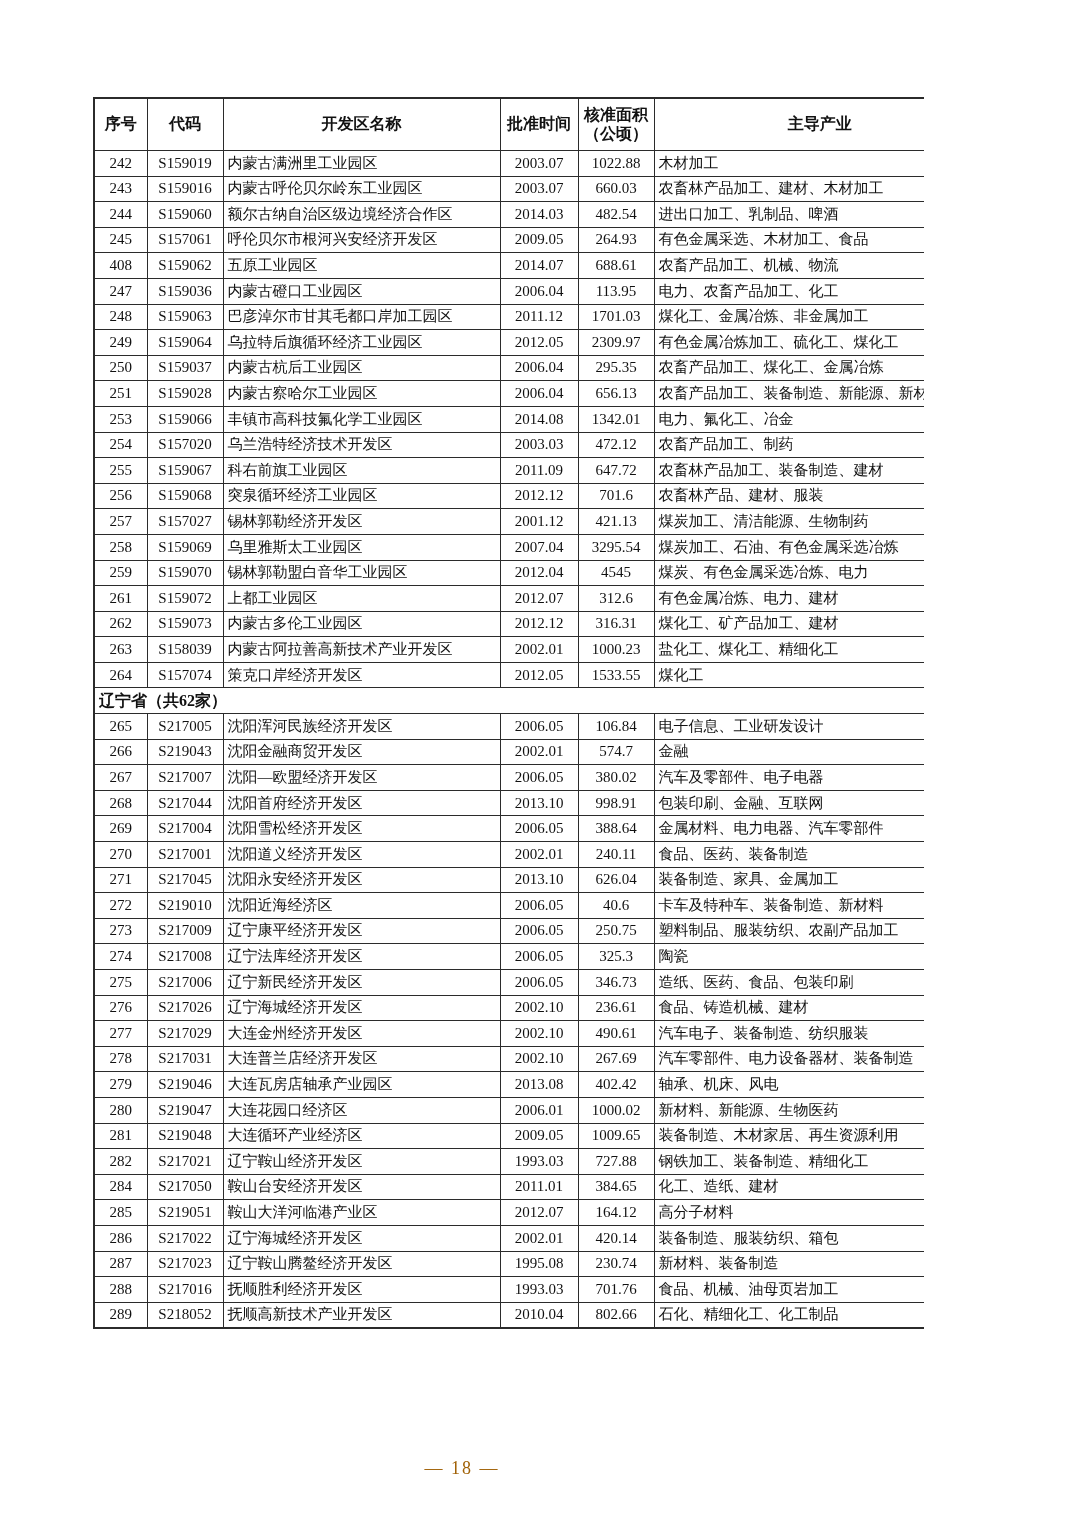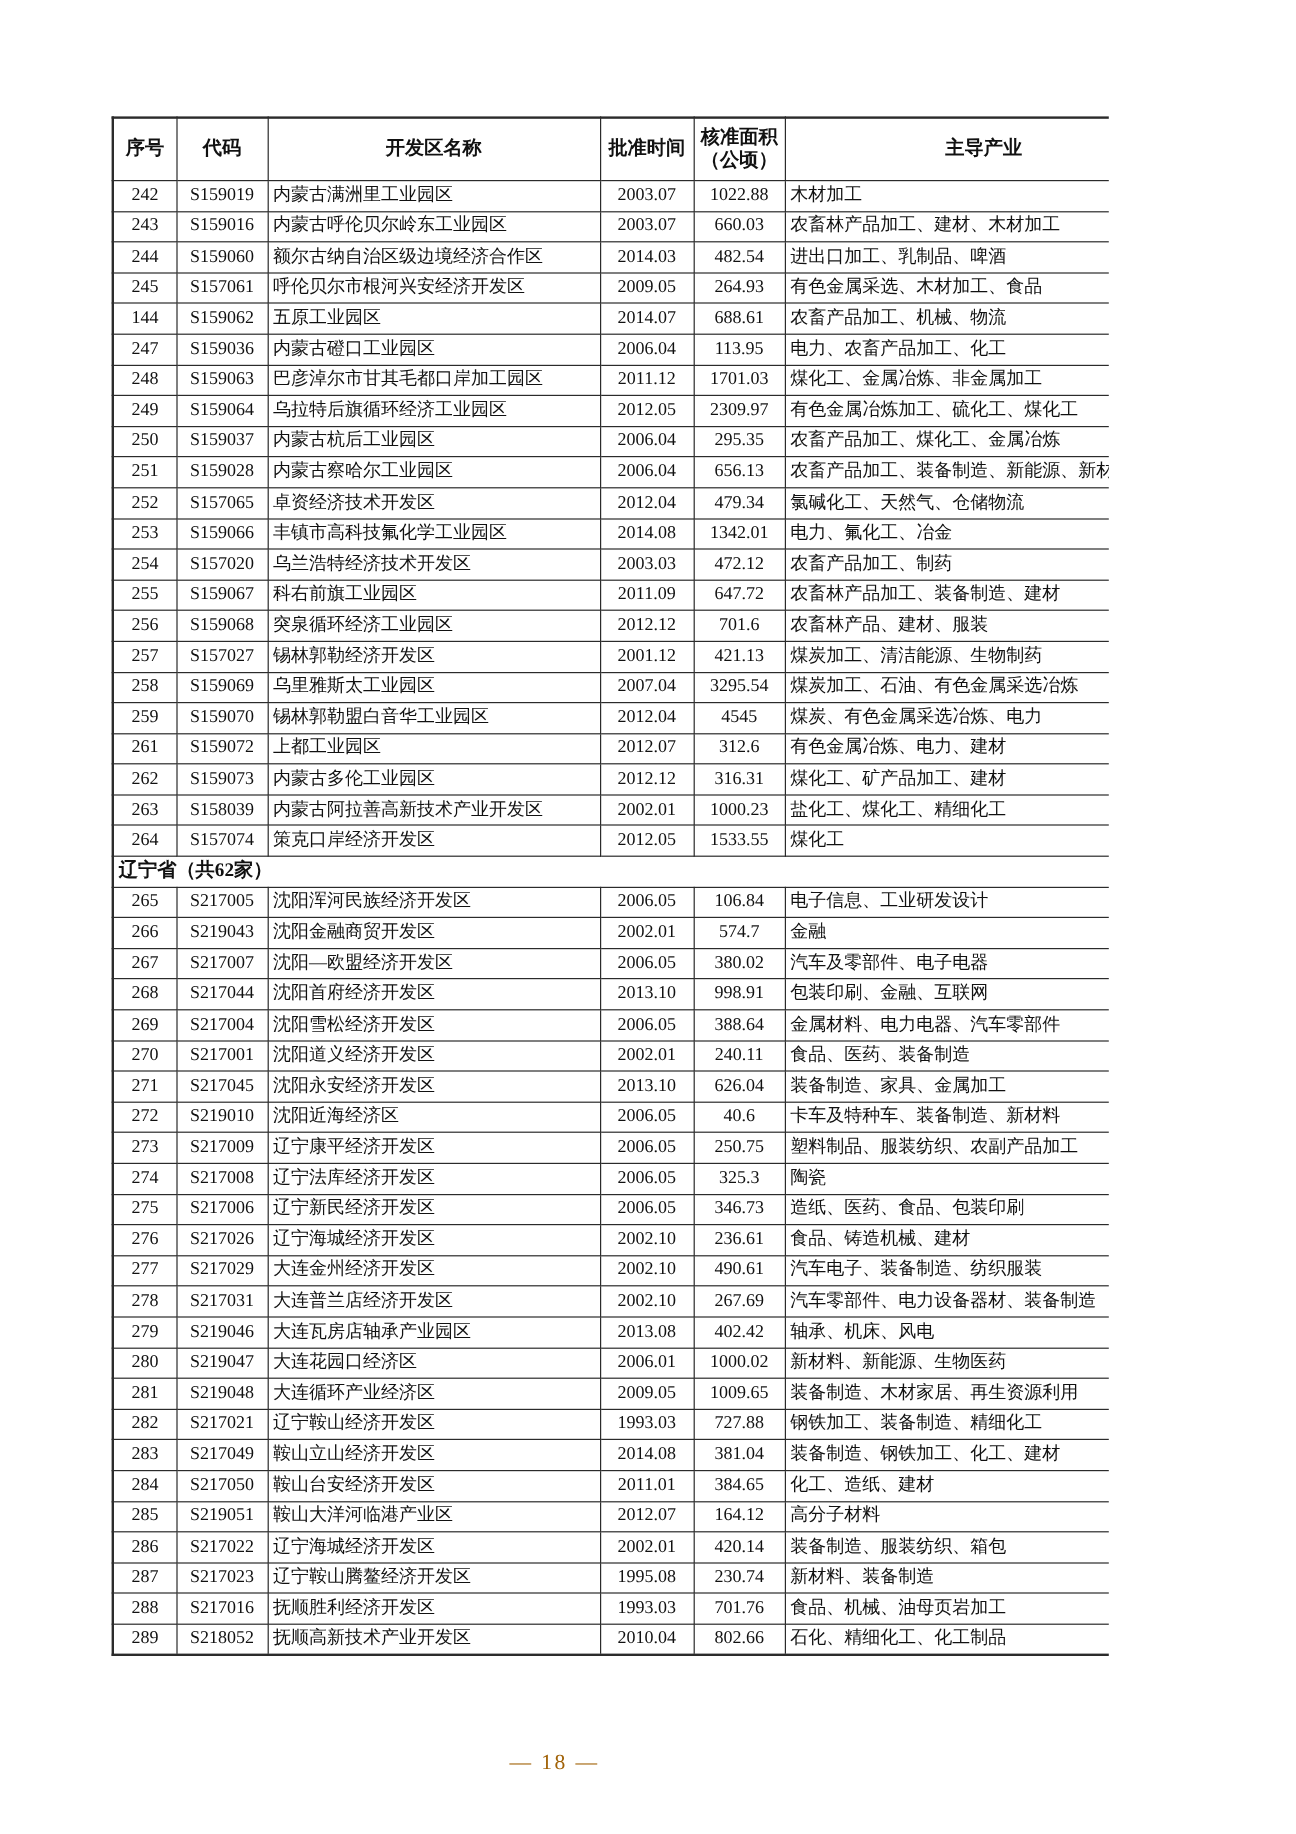--- a/index.html
+++ b/index.html
@@ -129,21 +129,21 @@
         </tr>
         <tr>
           <td class="c0">245</td>
           <td class="c1">S157061</td>
           <td class="c2">呼伦贝尔市根河兴安经济开发区</td>
           <td class="c3">2009.05</td>
           <td class="c4">264.93</td>
           <td class="c5">有色金属采选、木材加工、食品</td>
         </tr>
         <tr>
-          <td class="c0">144</td>
+          <td class="c0">408</td>
           <td class="c1">S159062</td>
           <td class="c2">五原工业园区</td>
           <td class="c3">2014.07</td>
           <td class="c4">688.61</td>
           <td class="c5">农畜产品加工、机械、物流</td>
         </tr>
         <tr>
           <td class="c0">247</td>
           <td class="c1">S159036</td>
           <td class="c2">内蒙古磴口工业园区</td>
@@ -177,28 +177,20 @@
         </tr>
         <tr>
           <td class="c0">251</td>
           <td class="c1">S159028</td>
           <td class="c2">内蒙古察哈尔工业园区</td>
           <td class="c3">2006.04</td>
           <td class="c4">656.13</td>
           <td class="c5">农畜产品加工、装备制造、新能源、新材料</td>
         </tr>
         <tr>
-          <td class="c0">252</td>
-          <td class="c1">S157065</td>
-          <td class="c2">卓资经济技术开发区</td>
-          <td class="c3">2012.04</td>
-          <td class="c4">479.34</td>
-          <td class="c5">氯碱化工、天然气、仓储物流</td>
-        </tr>
-        <tr>
           <td class="c0">253</td>
           <td class="c1">S159066</td>
           <td class="c2">丰镇市高科技氟化学工业园区</td>
           <td class="c3">2014.08</td>
           <td class="c4">1342.01</td>
           <td class="c5">电力、氟化工、冶金</td>
         </tr>
         <tr>
           <td class="c0">254</td>
           <td class="c1">S157020</td>
@@ -420,28 +412,20 @@
         </tr>
         <tr>
           <td class="c0">282</td>
           <td class="c1">S217021</td>
           <td class="c2">辽宁鞍山经济开发区</td>
           <td class="c3">1993.03</td>
           <td class="c4">727.88</td>
           <td class="c5">钢铁加工、装备制造、精细化工</td>
         </tr>
         <tr>
-          <td class="c0">283</td>
-          <td class="c1">S217049</td>
-          <td class="c2">鞍山立山经济开发区</td>
-          <td class="c3">2014.08</td>
-          <td class="c4">381.04</td>
-          <td class="c5">装备制造、钢铁加工、化工、建材</td>
-        </tr>
-        <tr>
           <td class="c0">284</td>
           <td class="c1">S217050</td>
           <td class="c2">鞍山台安经济开发区</td>
           <td class="c3">2011.01</td>
           <td class="c4">384.65</td>
           <td class="c5">化工、造纸、建材</td>
         </tr>
         <tr>
           <td class="c0">285</td>
           <td class="c1">S219051</td>

